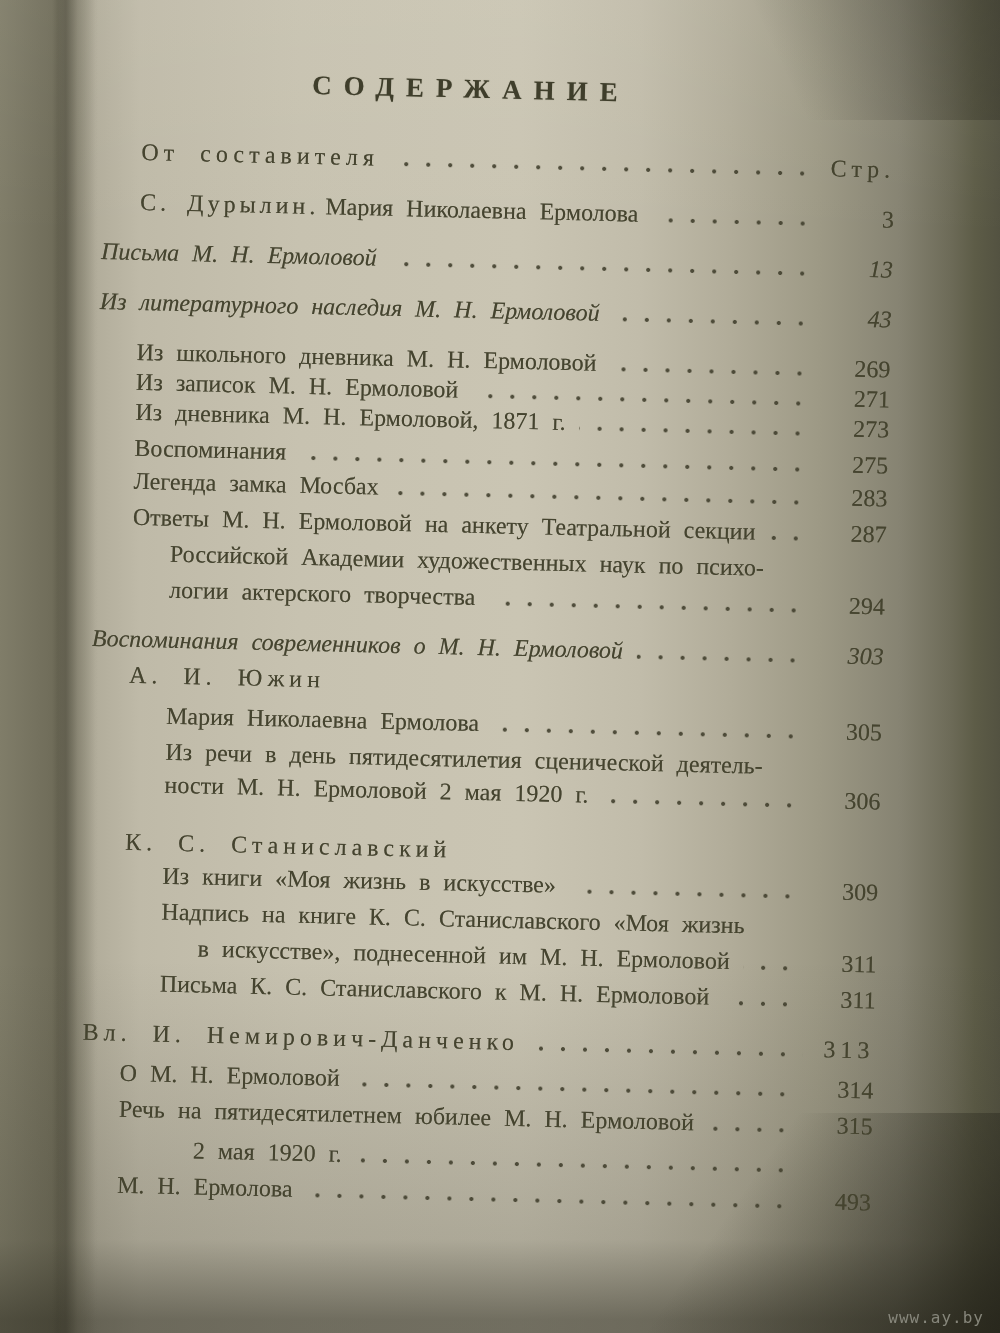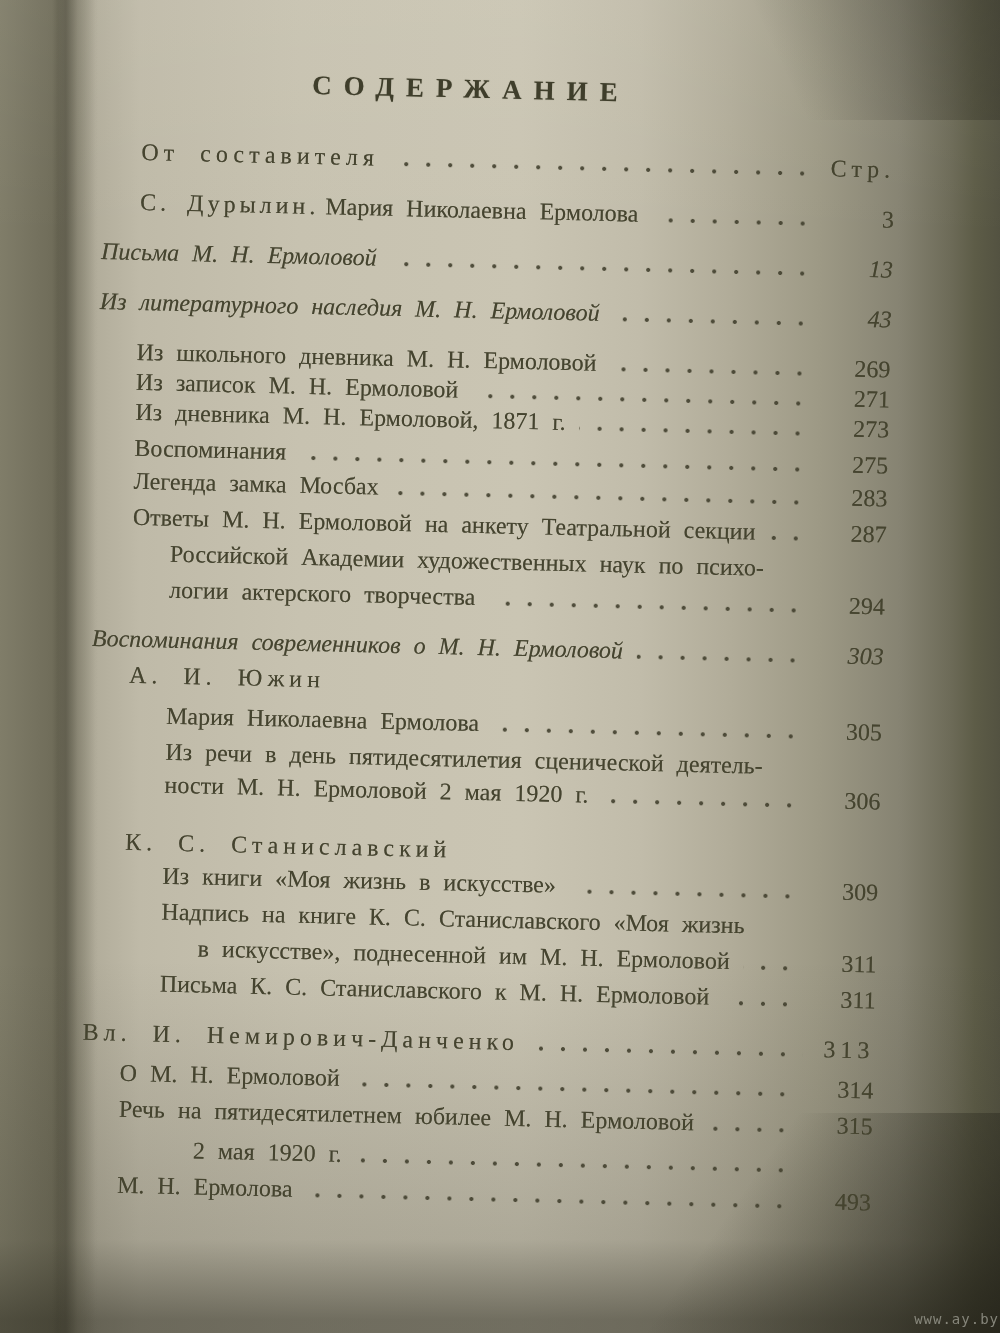--- a/index.html
+++ b/index.html
@@ -40,22 +40,22 @@
   .st-spaced{letter-spacing:5px;word-spacing:10px;}
   
   .gap-first{margin-top:0;}
   .gap-n0{margin-top:0;}
   .gap-xs{margin-top:3px;}
   .gap-s{margin-top:6px;}
   .gap-m{margin-top:10px;}
   .gap-l{margin-top:20px;}
   .gap-xl{margin-top:28px;}
 
-  .watermark{position:absolute;right:1px;bottom:6px;font-family:"DejaVu Sans Mono","Liberation Mono",monospace;
-    font-size:14px;color:#95958a;letter-spacing:1px;opacity:0.85;}
+  .watermark{position:absolute;right:16px;bottom:6px;font-family:"DejaVu Sans Mono","Liberation Mono",monospace;
+    font-size:16px;color:#95958a;letter-spacing:1px;opacity:0.85;}
 </style>
 </head>
 <body>
 
 <div class="photo">
   <div class="crease"></div>
   <div class="top-shade"></div>
   <div class="corner-shade"></div>
 
   <div class="toc">

